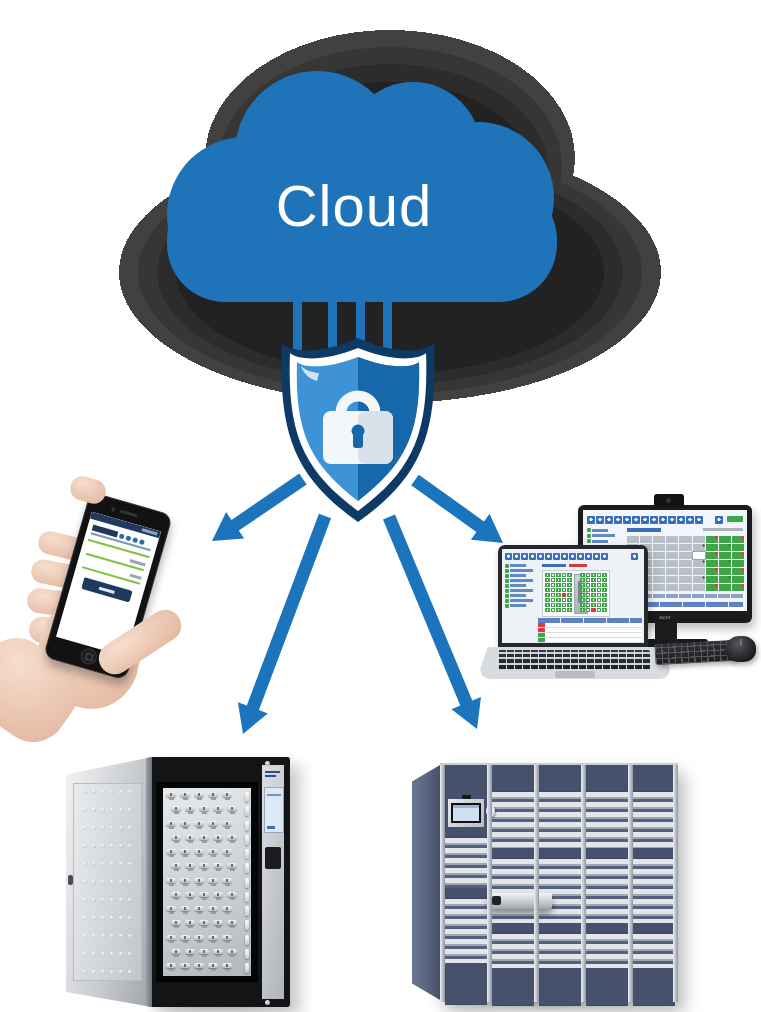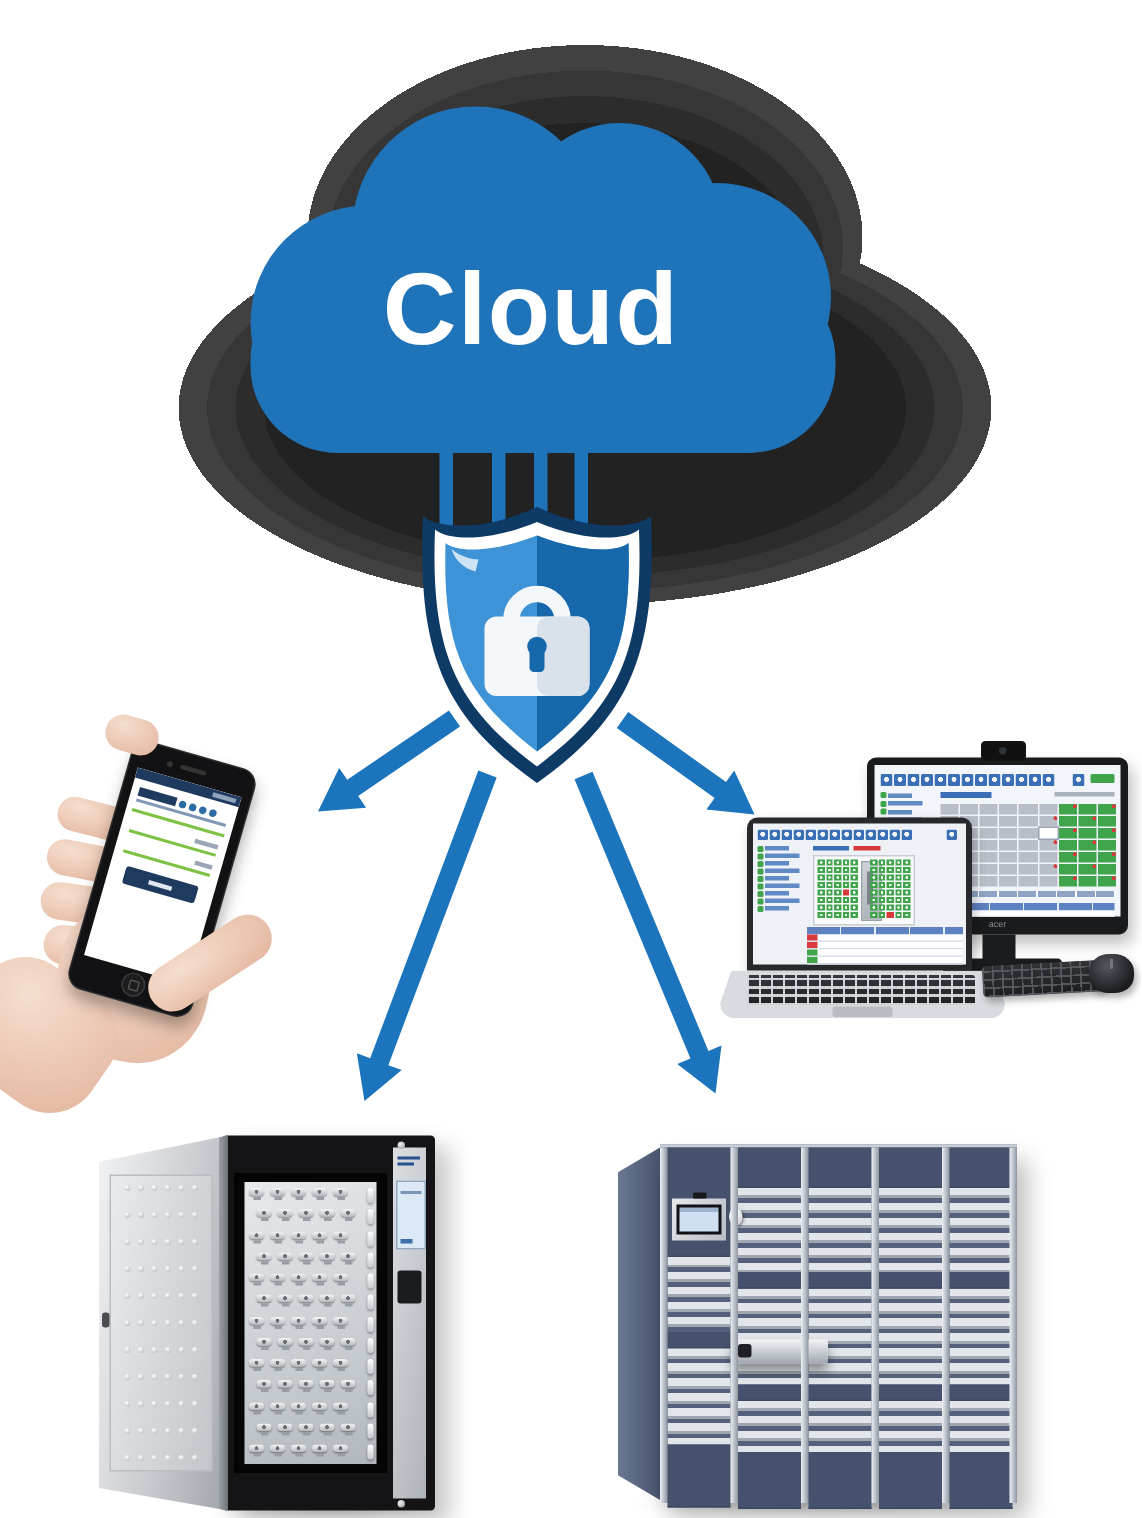--- a/index.html
+++ b/index.html
@@ -2,21 +2,21 @@
 <html style="--cloud-blue: #1F73B9; --arrow-blue: #1B74BC; --shadow-band1: #414141; --shadow-band2: #363636; --shadow-band3: #2C2C2C; --shadow-band4: #222222; --shield-navy: #0E3A66; --shield-light: #3D93D6; --shield-dark: #1767AB; --lock-white: #F4F7FA; --lock-shade: #D9E2EB; --ui-blue: #3B6FB5; --ui-green: #3FA44A; --ui-gray: #B9BFC8; --ui-red: #D8393D; --table-header: #5D81C1; --navy: #1E3A5F; --green-line: #7DC242; --locker-body: #4E5A75; --locker-panel: #46526D; --locker-side: #5E6B87; --phone-black: #121214; --device-black: #1A1B1D; --skin-hi: #F6DECE; --skin-lo: #E2B49C;"><head>
 <meta charset="utf-8">
 <style>
   html,body{margin:0;padding:0;background:#fff;}
   .stage{position:relative;width:761px;height:1012px;background:#fff;overflow:hidden;
          font-family:"Liberation Sans",sans-serif;}
   svg{position:absolute;left:0;top:0;}
 
   
   .cloud-label{position:absolute;left:244px;top:164px;width:220px;height:84px;
-    color:#fff;font-size:68px;font-weight:700;text-align:center;line-height:84px;
+    color:#fff;font-size:58px;font-weight:400;text-align:center;line-height:84px;
     letter-spacing:1px;}
 
   
   .phone-group{position:absolute;left:0px;top:478px;width:240px;height:250px;}
   .skin{position:absolute;background:radial-gradient(ellipse at 30% 28%,var(--skin-hi),var(--skin-lo));
         border-radius:14px;}
   .f1{left:38px;top:56px;width:46px;height:23px;transform:rotate(14deg);}
   .f2{left:31px;top:84px;width:50px;height:24px;transform:rotate(11deg);}
   .f3{left:27px;top:112px;width:52px;height:25px;transform:rotate(8deg);}
   .f4{left:29px;top:140px;width:54px;height:26px;transform:rotate(5deg);}

